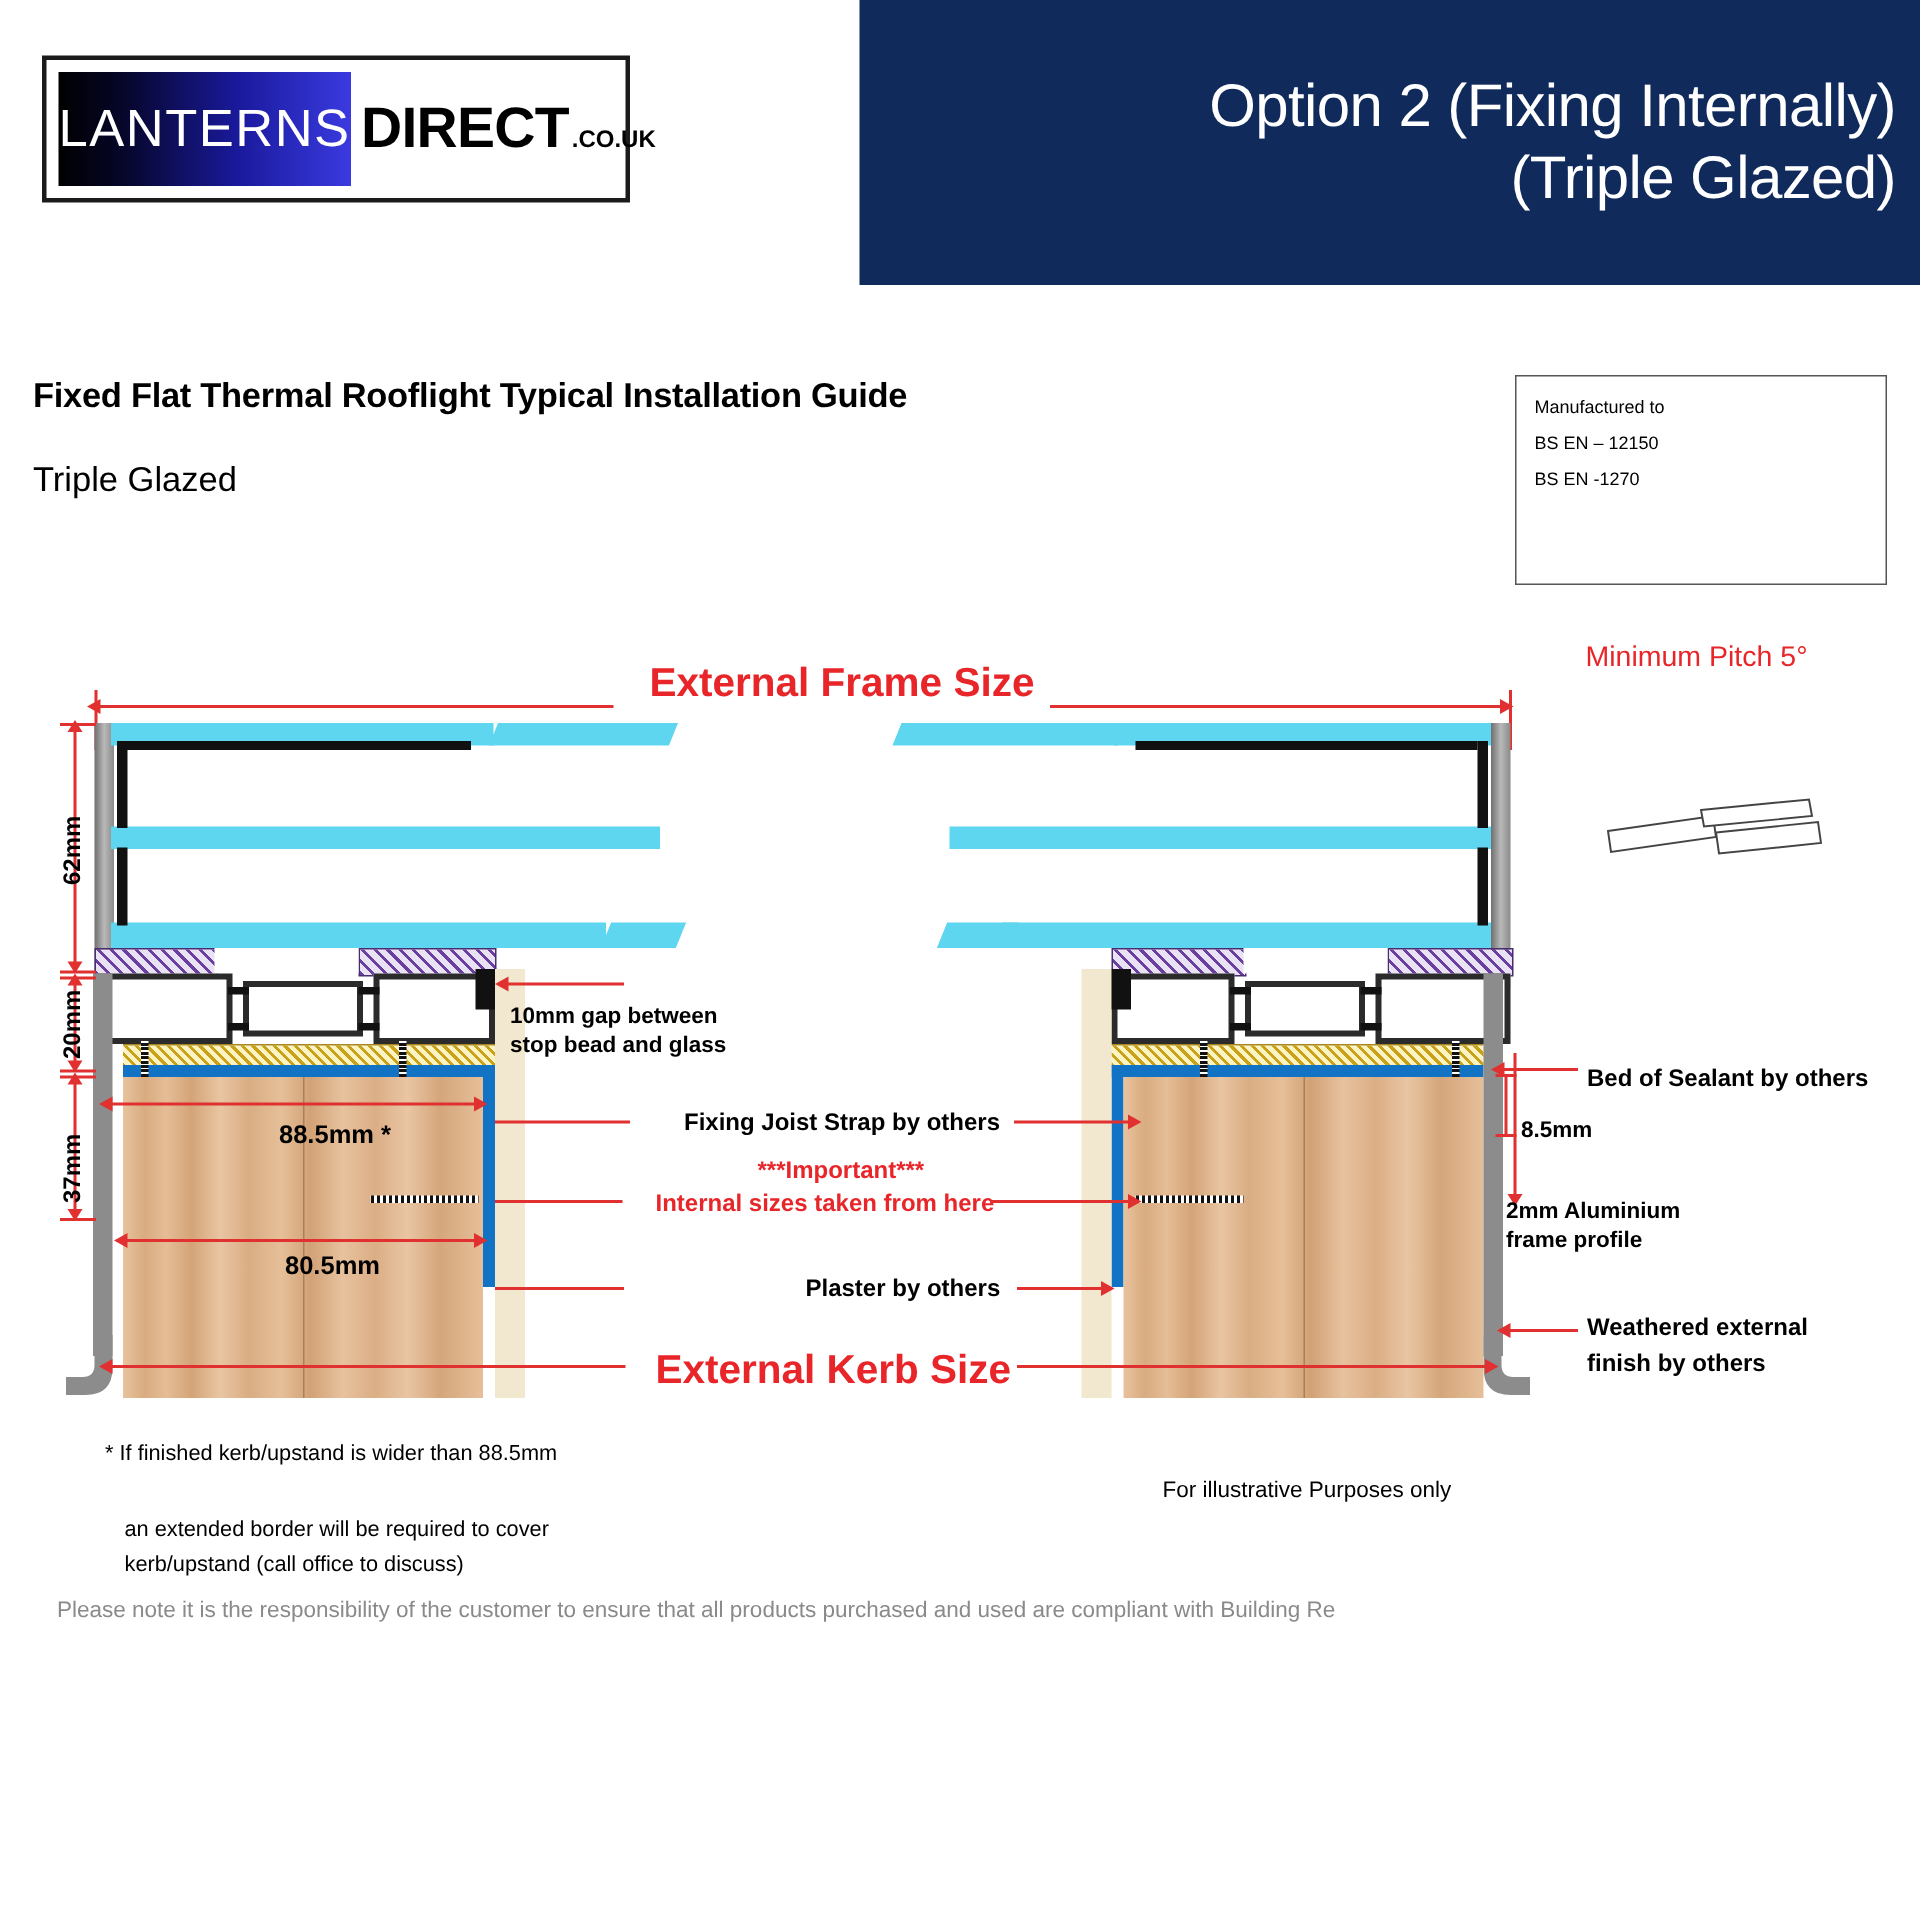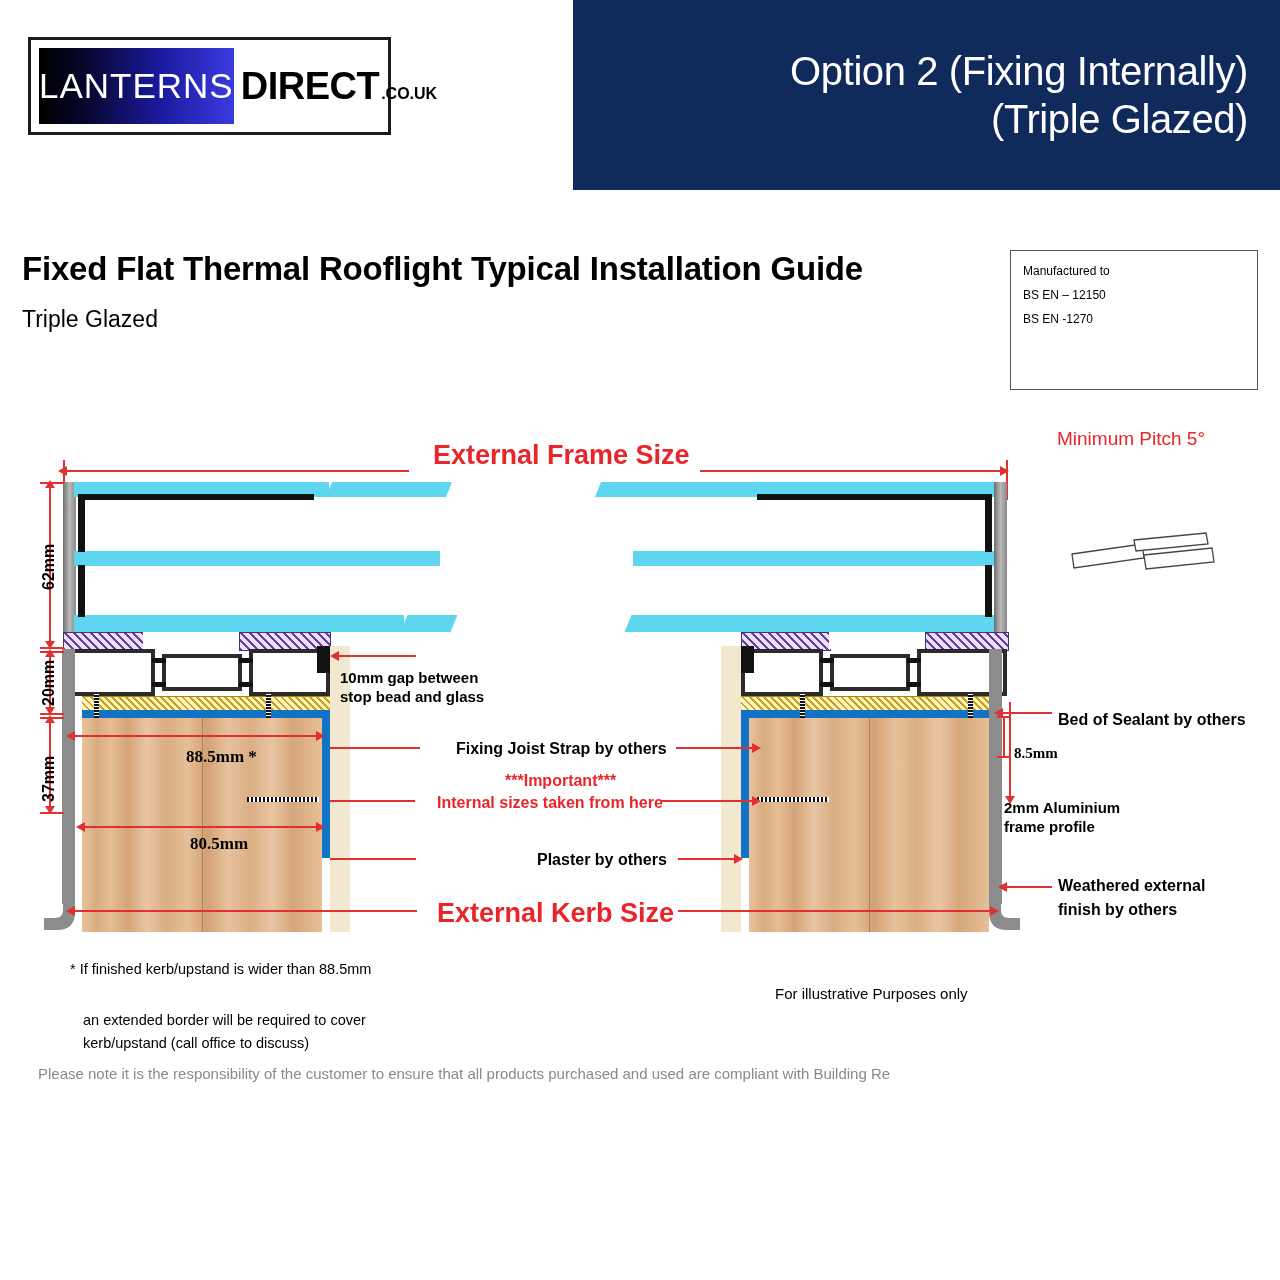--- a/index.html
+++ b/index.html
@@ -3,36 +3,36 @@
 <meta charset="utf-8">
 <style>
   html,body{margin:0;padding:0;background:#fff;}
   body{width:1280px;height:1280px;position:relative;overflow:hidden;
        font-family:"Liberation Sans",sans-serif;color:#000;}
   .abs{position:absolute;}
 
   
   #header-banner{left:573px;top:0;width:707px;height:190px;background:#102a5c;
       display:flex;flex-direction:column;justify-content:center;align-items:flex-end;
-      padding-right:32px;box-sizing:border-box;}
+      padding-right:16px;box-sizing:border-box;}
   #header-banner div{color:#fff;font-size:40px;line-height:48px;font-weight:400;
       letter-spacing:-0.4px;white-space:nowrap;text-align:right;}
 
-  #logo-box{left:28px;top:37px;width:363px;height:98px;border:3px solid #1b1b1b;
+  #logo-box{left:28px;top:37px;width:392px;height:98px;border:3px solid #1b1b1b;
       background:#fff;box-sizing:border-box;display:flex;align-items:center;}
   #logo-grad{width:253px;height:76px;margin-left:8px;
       background:linear-gradient(90deg,#000 0%,#06062a 22%,#1a1a9e 62%,#3a3ae0 100%);
       display:flex;align-items:center;justify-content:center;}
   #logo-grad span{color:#fff;font-size:35px;font-weight:400;letter-spacing:1px;}
   #logo-right{flex:1;display:flex;align-items:baseline;padding-left:7px;}
   #logo-right .d{font-size:38px;font-weight:bold;letter-spacing:-0.5px;}
   #logo-right .co{font-size:16px;font-weight:bold;letter-spacing:0px;margin-left:2px;}
 
   
-  #page-title{left:22px;top:250px;font-size:33px;font-weight:bold;letter-spacing:-0.2px;}
+  #page-title{left:22px;top:250px;font-size:23px;font-weight:bold;letter-spacing:-0.2px;}
   #page-subtitle{left:22px;top:306px;font-size:23px;font-weight:400;}
 
   
   #tech-box{left:1010px;top:250px;width:248px;height:140px;border:1px solid #555;
       background:#fff;box-sizing:border-box;}
   #tech-head{background:#1f3c67;color:#fff;font-size:24px;font-weight:bold;
       padding:4px 12px 6px 12px;}
   #tech-body{padding:8px 12px;font-size:12px;line-height:24px;}
 
   
@@ -63,21 +63,21 @@
       repeating-linear-gradient(45deg,#caa21a 0 2px,#fbf3c2 2px 5px);border-top:1px solid #a8861a;}
   .framebox{position:absolute;border:4px solid #2b2b2b;background:#fff;box-sizing:border-box;}
   .screw{position:absolute;background:repeating-linear-gradient(0deg,#111 0 2px,#fff 2px 3px);}
   .joist{position:absolute;background:repeating-linear-gradient(90deg,#111 0 2px,#fff 2px 4px);}
 
   .lbl{position:absolute;font-size:15px;font-weight:bold;line-height:19px;white-space:nowrap;}
   .lbl.red{color:#e8262a;}
   .vlbl{position:absolute;font-size:16px;font-weight:bold;
       transform:rotate(-90deg);transform-origin:left top;white-space:nowrap;}
   .bigred{position:absolute;color:#e8262a;font-size:27px;font-weight:bold;white-space:nowrap;}
-  .dimlbl{position:absolute;font-size:17px;font-weight:bold;white-space:nowrap;font-family:Liberation Serif, serif;}
+  .dimlbl{position:absolute;font-size:17px;font-weight:bold;white-space:nowrap;}
 
   #pitch-label{position:absolute;left:1057px;top:-2px;color:#e8262a;font-size:19px;white-space:nowrap;}
 
   
   #footnote{left:70px;top:958px;font-size:14.5px;line-height:23px;}
   #illus{left:775px;top:985px;font-size:15px;}
   #disclaimer{left:38px;top:1065px;font-size:15px;color:#8a8a8a;white-space:nowrap;}
 </style>
 </head>
 <body>

